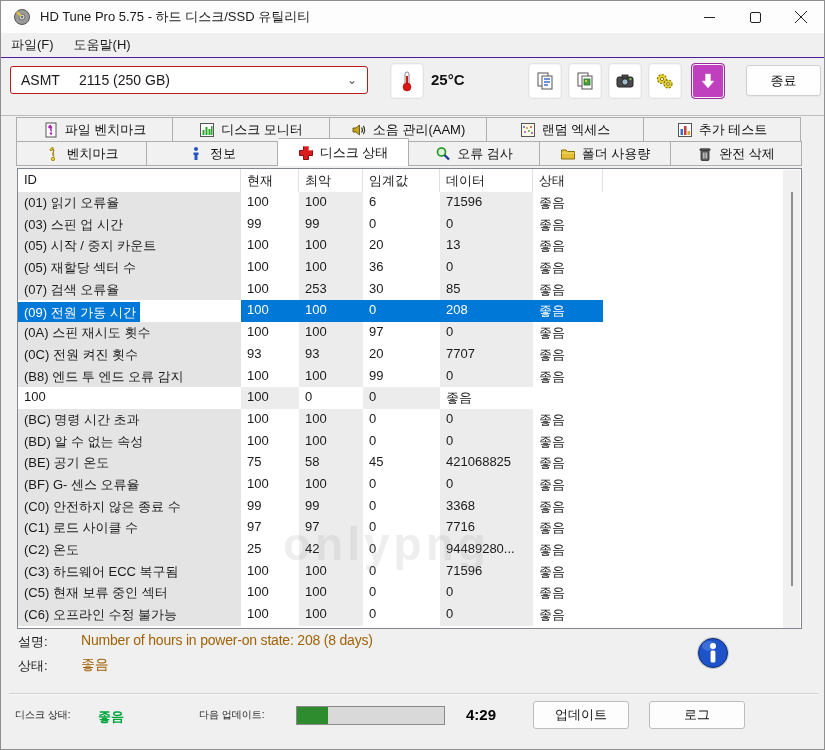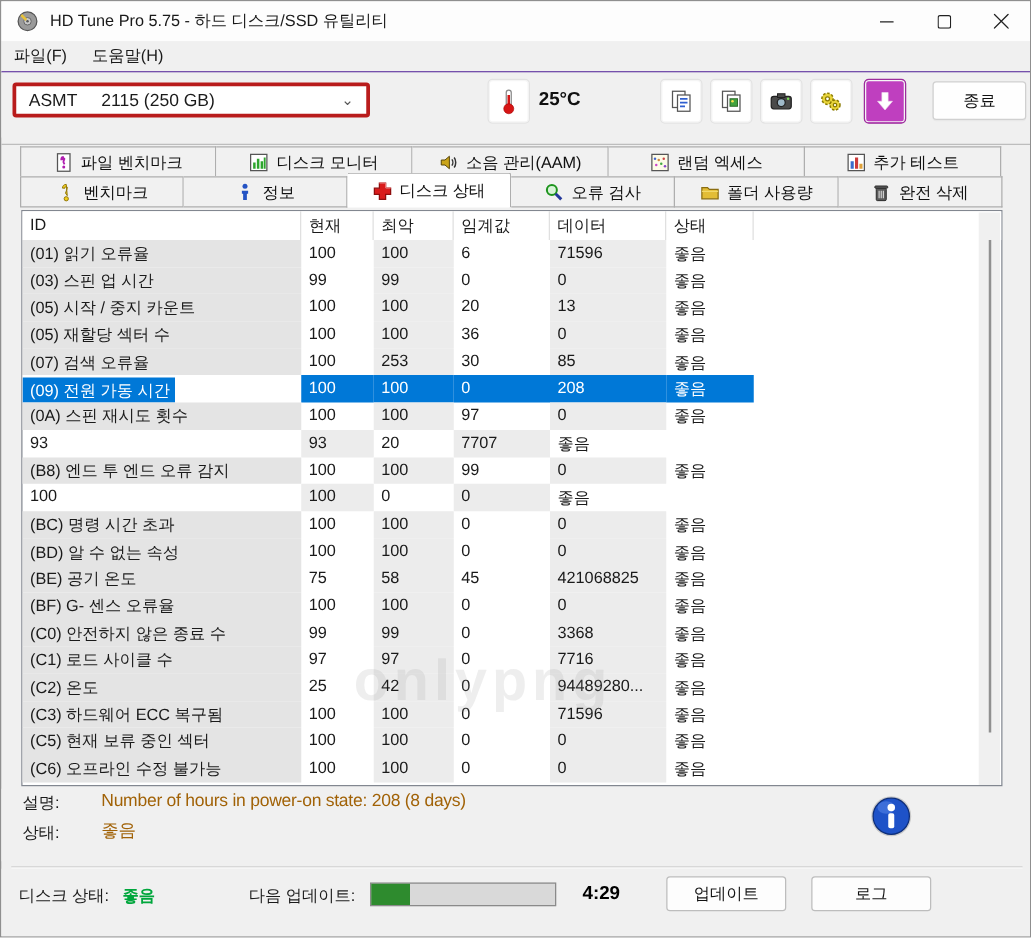--- a/index.html
+++ b/index.html
@@ -13,21 +13,21 @@
   .win-controls{position:absolute;right:0;top:0;height:32px;display:flex;}
   .win-btn{width:46px;height:32px;display:flex;align-items:center;justify-content:center;color:#222;cursor:default;}
   .win-btn svg{display:block;}
 
   
   .menubar{position:absolute;left:0;top:32px;width:100%;height:25px;background:#f0f0f0;border-bottom:1px solid #4c1d95;display:flex;align-items:center;}
   .menu-item{padding:3px 10px;font-size:13px;color:#1a1a1a;}
 
   
   .toolbar{position:absolute;left:0;top:57px;width:100%;height:52px;background:#f0f0f0;}
-  .drive-select{position:absolute;left:9px;top:8px;width:286px;height:28px;background:#fff;border:3px solid #b91c1c;border-radius:3px;display:flex;align-items:center;font-size:14px;color:#1a1a1a;padding:0 10px;white-space:pre;}
+  .drive-select{position:absolute;left:9px;top:8px;width:358px;height:28px;background:#fff;border:1px solid #b91c1c;border-radius:3px;display:flex;align-items:center;font-size:14px;color:#1a1a1a;padding:0 10px;white-space:pre;}
   .drive-select .chev{margin-left:auto;color:#555;font-size:12px;}
   .tool-btn{position:absolute;top:5px;width:34px;height:36px;background:#fff;border:1px solid #e2e2e2;border-radius:4px;display:flex;align-items:center;justify-content:center;box-shadow:0 0 0 1px #f5f5f5 inset;}
   .temp-label{position:absolute;left:430px;top:13px;font-size:15px;font-weight:bold;color:#111;}
   .btn-magenta{background:#bf3fbf;border-color:#9c2d9c;}
   .exit-btn{position:absolute;left:745px;top:7px;width:75px;height:31px;background:#fefefe;border:1px solid #d0d0d0;border-radius:3px;font-size:13px;color:#111;display:flex;align-items:center;justify-content:center;box-shadow:0 1px 0 #e8e8e8;}
 
   
   .tabline{position:absolute;left:0;top:114px;width:100%;height:1px;background:#bdbdbd;}
   .tabs-row{position:absolute;left:15px;display:flex;}
   .tabs-row1{top:116px;width:786px;}
@@ -58,21 +58,21 @@
   
   .desc-area{position:absolute;left:0;top:630px;width:100%;height:58px;background:#f0f0f0;}
   .desc-label{position:absolute;font-size:13px;color:#1a1a1a;}
   .desc-value{position:absolute;font-size:14px;font-weight:normal;color:#a16207;letter-spacing:-0.2px;}
   .big-info{position:absolute;left:695px;top:5px;width:34px;height:34px;}
 
   .groove{position:absolute;left:8px;top:692px;width:809px;height:2px;border-top:1px solid #cfcfcf;border-bottom:1px solid #fafafa;}
 
   
   .statusbar{position:absolute;left:0;top:694px;width:100%;height:55px;background:#f0f0f0;}
-  .sb-label{position:absolute;top:13px;font-size:13px;color:#1a1a1a;}
+  .sb-label{position:absolute;top:13px;font-size:10px;color:#1a1a1a;}
   .sb-green{position:absolute;top:13px;font-size:13px;font-weight:bold;color:#00a63c;}
   .progress{position:absolute;left:295px;top:11px;width:149px;height:19px;background:#d9d9d9;border:1px solid #8a8a8a;}
   .progress .fill{height:100%;background:#2e8b2e;}
   .sb-time{position:absolute;left:465px;top:11px;font-size:15px;font-weight:bold;color:#000;}
   .sb-btn{position:absolute;top:6px;width:96px;height:28px;background:#fdfdfd;border:1px solid #bdbdbd;border-radius:3px;font-size:13px;color:#111;display:flex;align-items:center;justify-content:center;}
 </style>
 </head>
 <body>
 
 <div id="window">
@@ -327,20 +327,21 @@
         </div>
         <div class="trow">
           <div class="c cid cg1">(0A) 스핀 재시도 횟수</div>
           <div class="c cblue">100</div>
           <div class="c cg2 cblue">100</div>
           <div class="c cblue">97</div>
           <div class="c cg2 cblue">0</div>
           <div class="c cblue">좋음</div>
         </div>
         <div class="trow">
+          <div class="c cid cg1">(0C) 전원 켜진 횟수</div>
           <div class="c cblue">93</div>
           <div class="c cg2 cblue">93</div>
           <div class="c cblue">20</div>
           <div class="c cg2 cblue">7707</div>
           <div class="c cblue">좋음</div>
         </div>
         <div class="trow">
           <div class="c cid cg1">(B8) 엔드 투 엔드 오류 감지</div>
           <div class="c cblue">100</div>
           <div class="c cg2 cblue">100</div>

